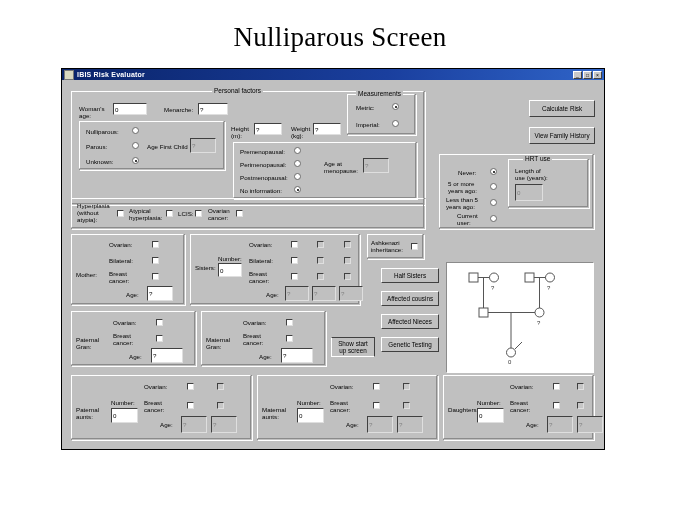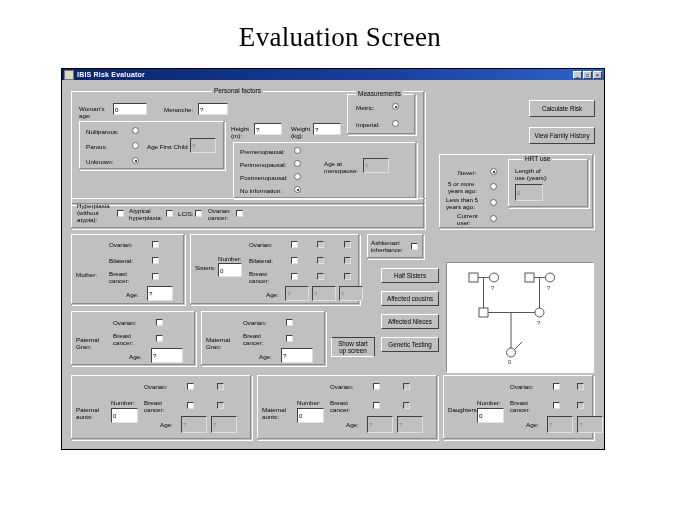--- a/index.html
+++ b/index.html
@@ -76,21 +76,21 @@
   .pedigree{
     position:absolute;background:#fff;box-sizing:border-box;
     border:1px solid #8b8b8b;border-right-color:#fff;border-bottom-color:#fff;
   }
 </style>
 </head>
 <body>
 
 <div id="slide">
 
-  <div class="slide-title">Evaluation Screen</div>
+  <div class="slide-title">Nulliparous Screen</div>
 
   <div class="window">
 
     <div class="titlebar">
       <div class="tb-icon"></div>
       <div class="tb-text">IBIS Risk Evaluator</div>
       <div class="tb-spacer"></div>
       <div class="tb-btns">
         <div class="tb-btn">_</div>
         <div class="tb-btn">□</div>

